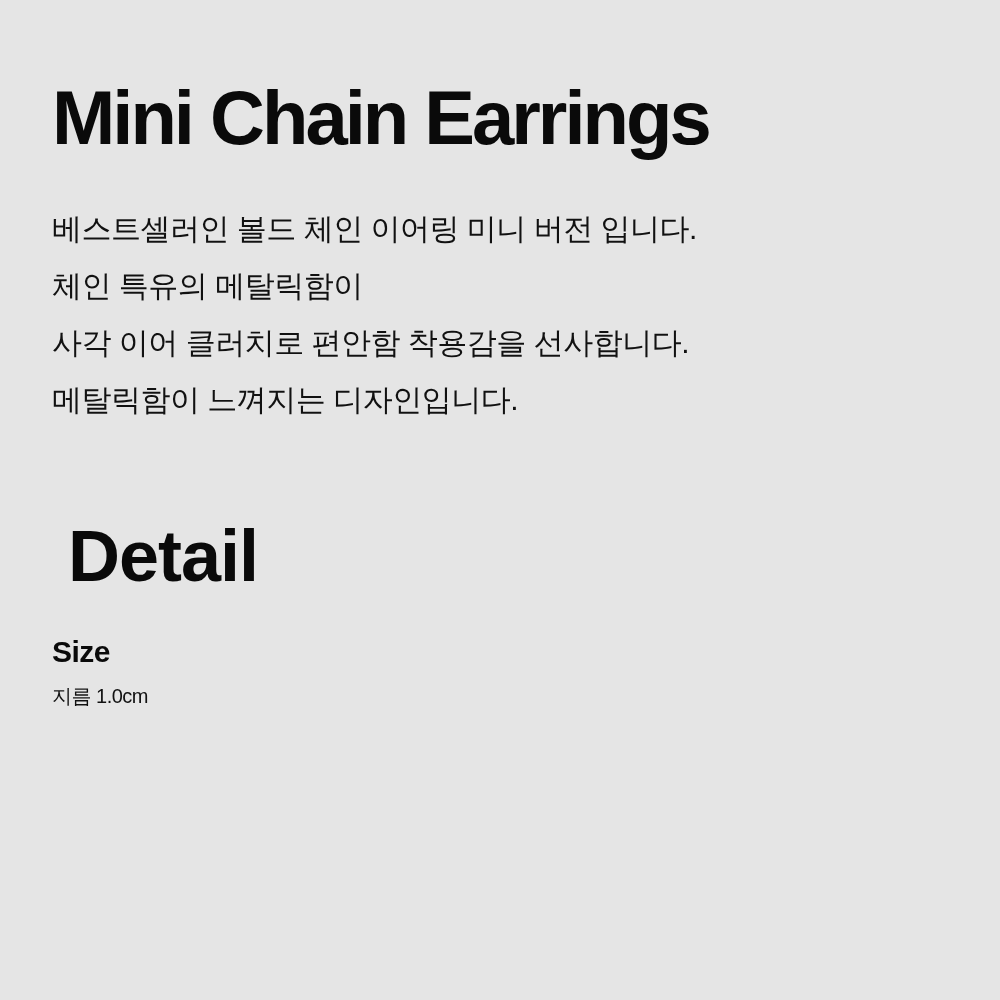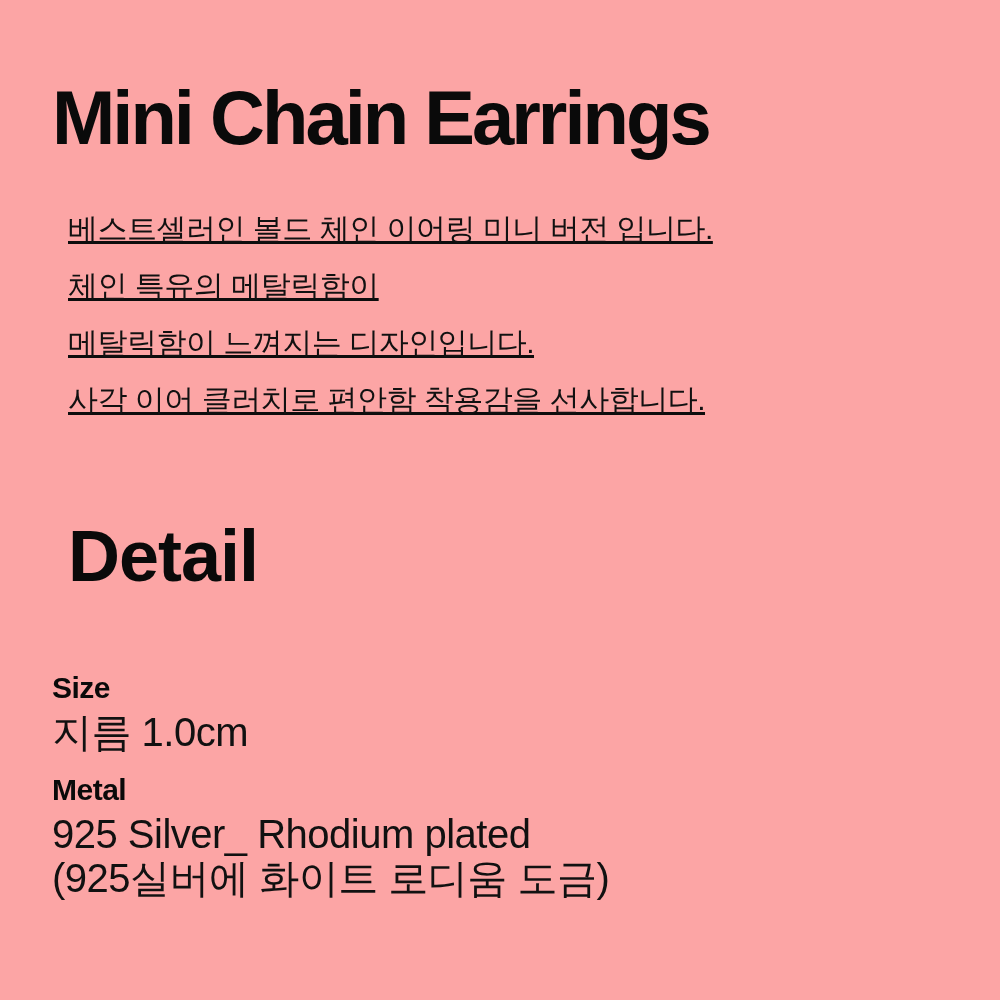--- a/index.html
+++ b/index.html
@@ -4,43 +4,42 @@
 <style>
   html, body {
     margin: 0;
     padding: 0;
     background: #ffffff;
   }
   .page {
     position: relative;
     width: 1000px;
     height: 1000px;
-    background: #fca5a5;
+    background: #e5e5e5;
     overflow: hidden;
     font-family: "Liberation Sans", "DejaVu Sans", sans-serif;
     color: #0d0d0d;
   }
   .title {
     position: absolute;
     left: 52px;
     top: 76px;
     margin: 0;
     font-size: 76px;
     line-height: 84px;
     font-weight: 700;
     letter-spacing: -3px;
     white-space: nowrap;
     color: #0a0a0a;
   }
   .description {
     position: absolute;
-    left: 68px;
+    left: 52px;
     top: 200px;
     width: 740px;
-    text-decoration: underline;
   }
   .description p {
     margin: 0;
     font-size: 30px;
     line-height: 57px;
     font-weight: 500;
     letter-spacing: -0.5px;
     white-space: nowrap;
     color: #111111;
   }
@@ -54,59 +53,54 @@
     font-weight: 700;
     letter-spacing: -1px;
     white-space: nowrap;
     color: #0a0a0a;
   }
   .spec {
     position: absolute;
     left: 52px;
     width: 740px;
   }
-  .spec-size { top: 630px; margin-top: 36px; }
+  .spec-size { top: 630px; }
   .spec-metal { top: 768px; }
   .spec-label {
     font-size: 30px;
     line-height: 44px;
     font-weight: 700;
     letter-spacing: -0.5px;
     white-space: nowrap;
     color: #0a0a0a;
   }
   .spec-value {
-    font-size: 40px;
+    font-size: 20px;
     line-height: 44px;
     font-weight: 500;
     letter-spacing: -0.5px;
     white-space: nowrap;
     color: #111111;
   }
 </style>
 </head>
 <body>
 
 <div class="page">
 
   <h1 class="title">Mini Chain Earrings</h1>
 
   <div class="description">
     <p>베스트셀러인 볼드 체인 이어링 미니 버전 입니다.</p>
     <p>체인 특유의 메탈릭함이</p>
+    <p>사각 이어 클러치로 편안함 착용감을 선사합니다.</p>
     <p>메탈릭함이 느껴지는 디자인입니다.</p>
-    <p>사각 이어 클러치로 편안함 착용감을 선사합니다.</p>
   </div>
 
   <h2 class="detail-heading">Detail</h2>
 
   <div class="spec spec-size">
     <div class="spec-label">Size</div>
     <div class="spec-value">지름 1.0cm</div>
   </div>
 
-  <div class="spec spec-metal">
-    <div class="spec-label">Metal</div>
-    <div class="spec-value">925 Silver_ Rhodium plated</div>
-    <div class="spec-value">(925실버에 화이트 로디움 도금)</div>
-  </div>
 
 </div>
 
 </body></html>

